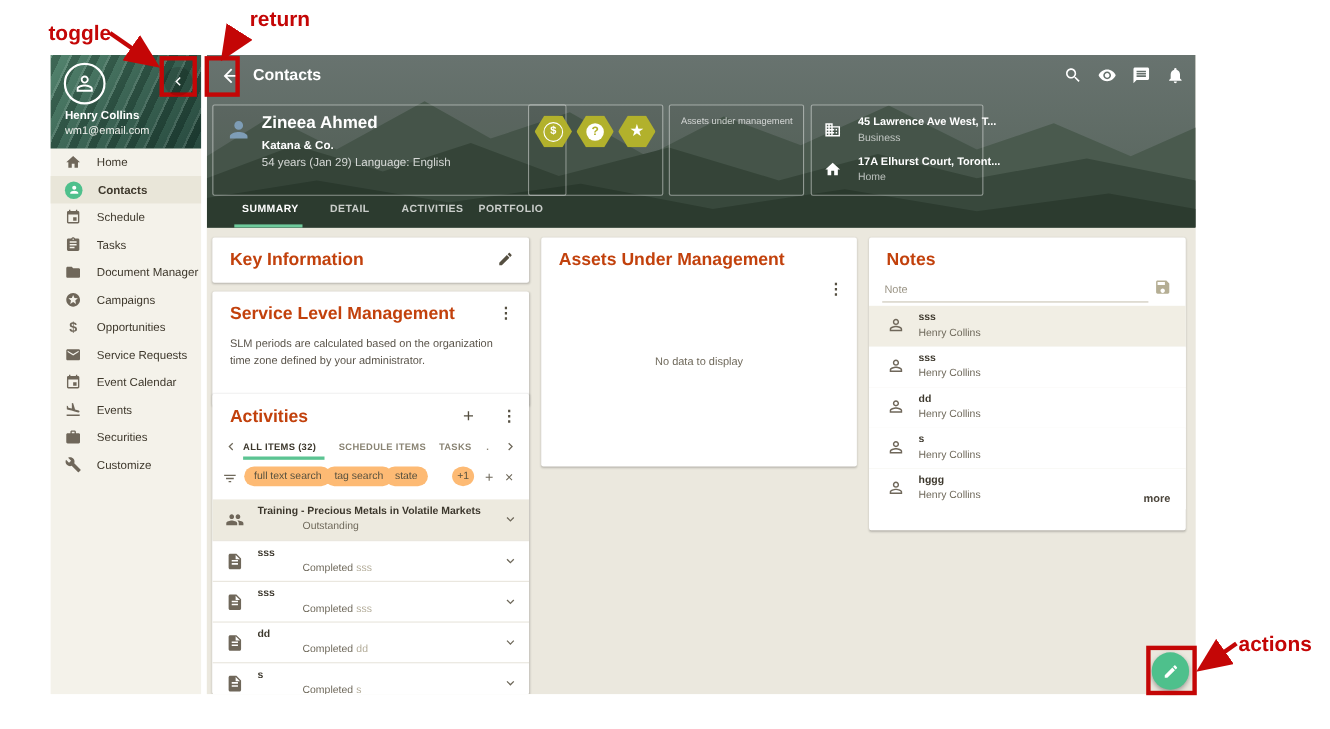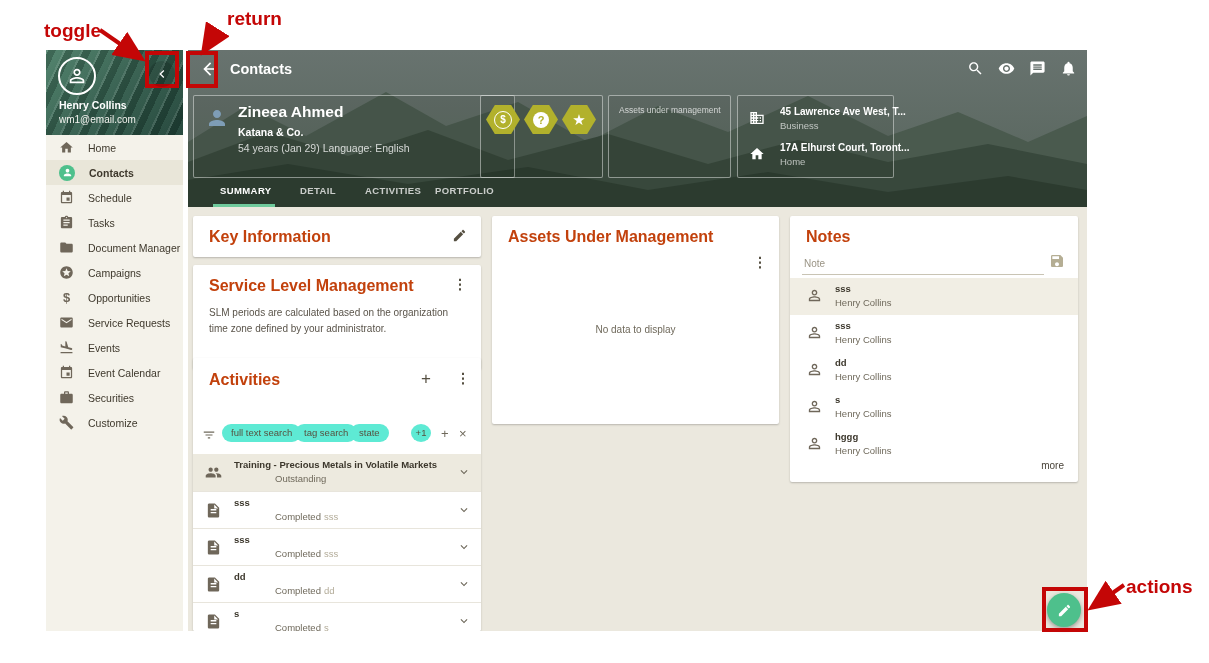--- a/index.html
+++ b/index.html
@@ -86,21 +86,21 @@
   #act-title{left:16px;top:13px;}
   #act-plus{left:228px;top:11px;font-size:17px;color:#554f41;font-weight:normal;cursor:pointer;}
   #act-kebab{left:263px;top:13px;color:#554f41;}
   #act-tabs{position:absolute;left:0;top:40px;width:288px;height:26px;}
   .atab{position:absolute;top:3px;font-size:8.5px;font-weight:bold;letter-spacing:.3px;cursor:pointer;color:#8a8474;}
   .atab.active{color:#3c372c;}
   #atab-underline{position:absolute;left:28px;top:17px;width:74px;height:2.5px;background:#5bc492;}
   .ascroll{position:absolute;top:1px;width:14px;height:14px;color:#6f695b;cursor:pointer;}
   #act-chips{position:absolute;left:0;top:66px;width:288px;height:30px;}
   #chip-filter{position:absolute;left:9px;top:4px;width:14px;height:14px;color:#6f695b;cursor:pointer;}
-  .chip{position:absolute;top:0;height:18px;line-height:18px;padding:0 9px;background:#5eead4;
+  .chip{position:absolute;top:0;height:18px;line-height:18px;padding:0 9px;background:#fdba74;
     border-radius:10px;font-size:9.5px;color:#57513f;cursor:pointer;white-space:nowrap;}
   #chip-more{border-radius:50%;width:20px;padding:0;text-align:center;}
   #chips-plus{position:absolute;left:248px;top:2px;font-size:13px;color:#6f695b;cursor:pointer;}
   #chips-close{position:absolute;left:266px;top:2px;font-size:13px;color:#6f695b;cursor:pointer;}
   .arow{position:absolute;left:0;width:288px;height:37px;background:#fff;border-top:1px solid #e8e5dc;cursor:pointer;}
   .arow.hl{background:#edeadf;border-top:none;}
   .arow .rico{position:absolute;left:12px;top:10px;width:17px;height:17px;color:#6f675a;}
   .arow .rtitle{position:absolute;left:41px;top:5px;width:210px;font-size:9.5px;font-weight:bold;color:#3c372c;
     white-space:nowrap;overflow:hidden;}
   .arow .rsub{position:absolute;left:41px;top:19px;font-size:9.5px;color:#6f695b;white-space:nowrap;margin-left:41px;}
@@ -119,21 +119,21 @@
   #note-input{position:absolute;left:12px;top:36px;width:238px;height:20px;border:none;outline:none;
     border-bottom:1px solid #c9c4b4;background:transparent;font-size:10px;color:#3c372c;
     font-family:"Liberation Sans",sans-serif;}
   #note-input::placeholder{color:#9a9485;}
   #note-save{right:13px;top:37px;width:16px;height:16px;color:#b5ae94;cursor:pointer;}
   .nrow{position:absolute;left:0;width:288px;height:37px;background:#fff;border-bottom:1px solid #e8e5dc;cursor:pointer;}
   .nrow.hl{background:#f1eee4;}
   .nrow .rico{position:absolute;left:16px;top:9px;width:17px;height:17px;color:#6f675a;}
   .nrow .rtitle{position:absolute;left:45px;top:5px;font-size:9.5px;font-weight:bold;color:#3c372c;}
   .nrow .rsub{position:absolute;left:45px;top:19px;font-size:9.5px;color:#6f695b;}
-  #notes-more{right:14px;top:244px;font-size:10px;color:#4a443a;cursor:pointer;}
+  #notes-more{right:14px;top:232px;font-size:10px;color:#4a443a;cursor:pointer;font-weight:bold;}
 
   
   #fab{left:1047px;top:593px;width:34px;height:34px;border-radius:50%;background:#4ec08c;
     box-shadow:0 2px 5px rgba(0,0,0,.35);display:flex;align-items:center;justify-content:center;cursor:pointer;}
   #fab svg{width:15px;height:15px;color:#fff;}
 
   
   .ann-text{position:absolute;font-size:19px;font-weight:bold;color:#c40606;}
   .ann-box{position:absolute;border:4px solid #c40606;box-sizing:border-box;}
   #ann-svg{position:absolute;left:0;top:0;pointer-events:none;}
@@ -282,29 +282,29 @@
       <span class="nlabel">Opportunities</span>
     </div>
     <div class="nav-item">
       <svg class="ic nico">
           <use href="#i-envelope"></use>
         </svg>
       <span class="nlabel">Service Requests</span>
     </div>
     <div class="nav-item">
       <svg class="ic nico">
+          <use href="#i-calendar"></use>
+        </svg>
+      <span class="nlabel">Event Calendar</span>
+    </div>
+    <div class="nav-item">
+      <svg class="ic nico">
           <use href="#i-plane-land"></use>
         </svg>
       <span class="nlabel">Events</span>
-    </div>
-    <div class="nav-item">
-      <svg class="ic nico">
-          <use href="#i-calendar"></use>
-        </svg>
-      <span class="nlabel">Event Calendar</span>
     </div>
     <div class="nav-item">
       <svg class="ic nico">
           <use href="#i-briefcase"></use>
         </svg>
       <span class="nlabel">Securities</span>
     </div>
     <div class="nav-item">
       <svg class="ic nico">
           <use href="#i-wrench"></use>
@@ -411,20 +411,33 @@
       <div id="slm-title" class="abs card-title">Service Level Management</div>
       <div id="slm-kebab" class="abs kebab">⋮</div>
       <div id="slm-body" class="abs">SLM periods are calculated based on the organization time zone defined by your administrator.</div>
     </div>
 
     <div class="card" id="activities">
       <div id="act-title" class="abs card-title">Activities</div>
       <div id="act-plus" class="abs">+</div>
       <div id="act-kebab" class="abs kebab">⋮</div>
 
+      <div id="act-tabs">
+        <svg class="abs ic ascroll" style="left:10px">
+            <use href="#i-chev-left"></use>
+          </svg>
+        <span class="atab active" style="left:28px">ALL ITEMS (32)</span>
+        <span class="atab" style="left:115px">SCHEDULE ITEMS</span>
+        <span class="atab" style="left:206px">TASKS</span>
+        <span class="atab" style="left:249px">.</span>
+        <svg class="abs ic ascroll" style="left:264px">
+            <use href="#i-chev-right"></use>
+          </svg>
+        <div id="atab-underline"></div>
+      </div>
 
       <div id="act-chips">
         <svg id="chip-filter" class="ic">
             <use href="#i-filter"></use>
           </svg>
         <span class="chip" style="left:29px">full text search</span>
         <span class="chip" style="left:102px">tag search</span>
         <span class="chip" style="left:157px">state</span>
         <span class="chip" id="chip-more" style="left:218px">+1</span>
         <span id="chips-plus">+</span>

